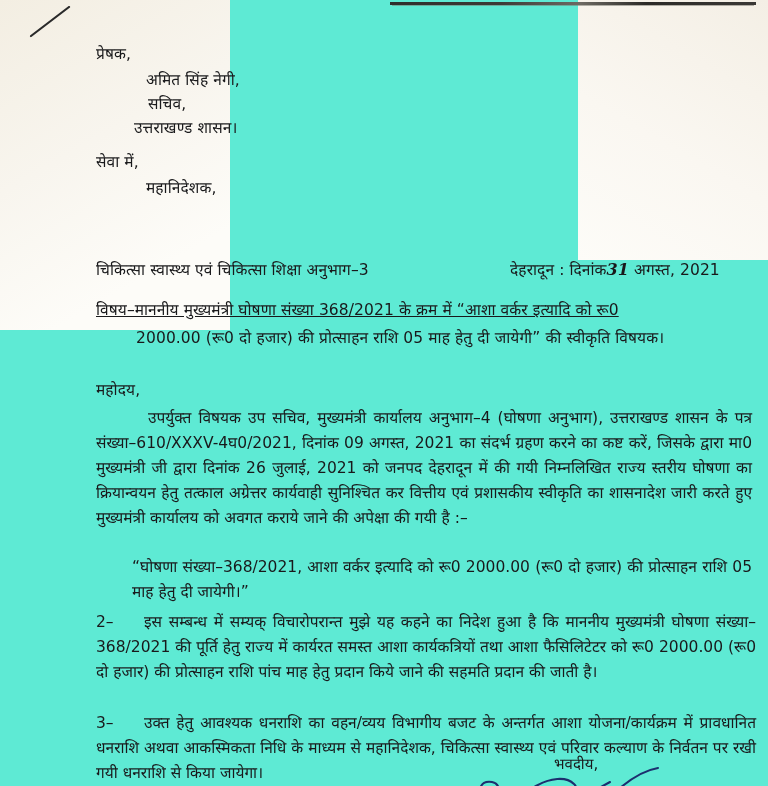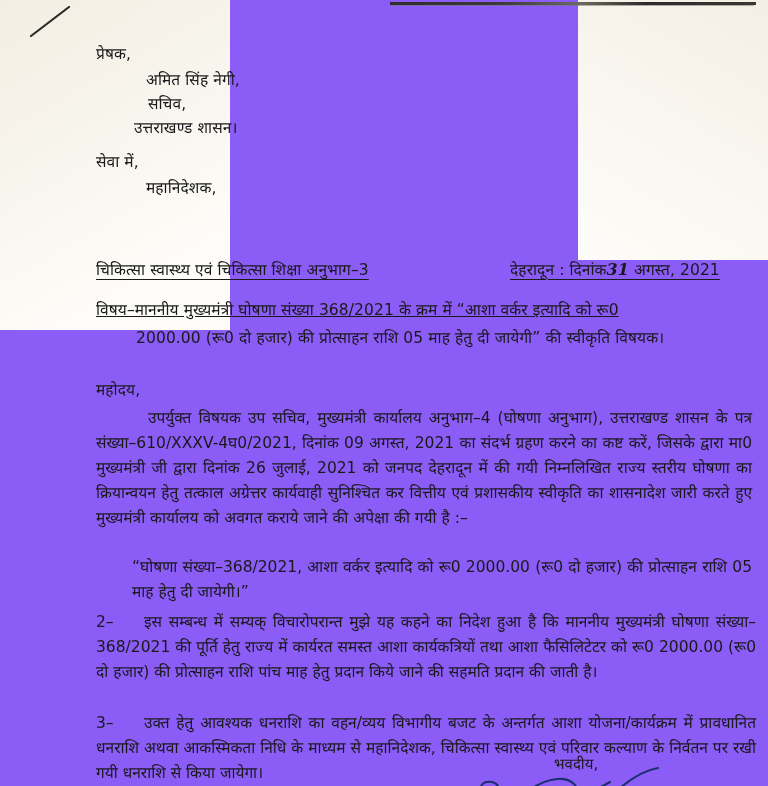--- a/index.html
+++ b/index.html
@@ -8,21 +8,21 @@
     background: #ffffff;
   }
   body {
     font-family: "DejaVu Sans", sans-serif;
   }
   #page {
     position: relative;
     width: 768px;
     height: 786px;
     overflow: hidden;
-    background: #8b5cf6;
+    background: #5eead4;
     color: #1a1a1a;
   }
   
   #paper-tint-left {
     position: absolute;
     left: 0; top: 0;
     width: 230px; height: 330px;
     background: linear-gradient(150deg, #f3eee2 0%, #f8f5ee 42%, #fdfcf8 78%);
     pointer-events: none;
   }
@@ -72,21 +72,20 @@
     position: absolute;
     font-size: 15.5px;
     color: #19191b;
     line-height: 1.62;
   }
   .just {
     text-align: justify;
     text-justify: inter-word;
   }
   .u {
-    text-decoration: underline;
     text-underline-offset: 4px;
     text-decoration-thickness: 1.4px;
   }
   .handwr {
     font-family: "DejaVu Serif", serif;
     font-style: italic;
     font-weight: 700;
     font-size: 16px;
   }
   .sig-closing {

